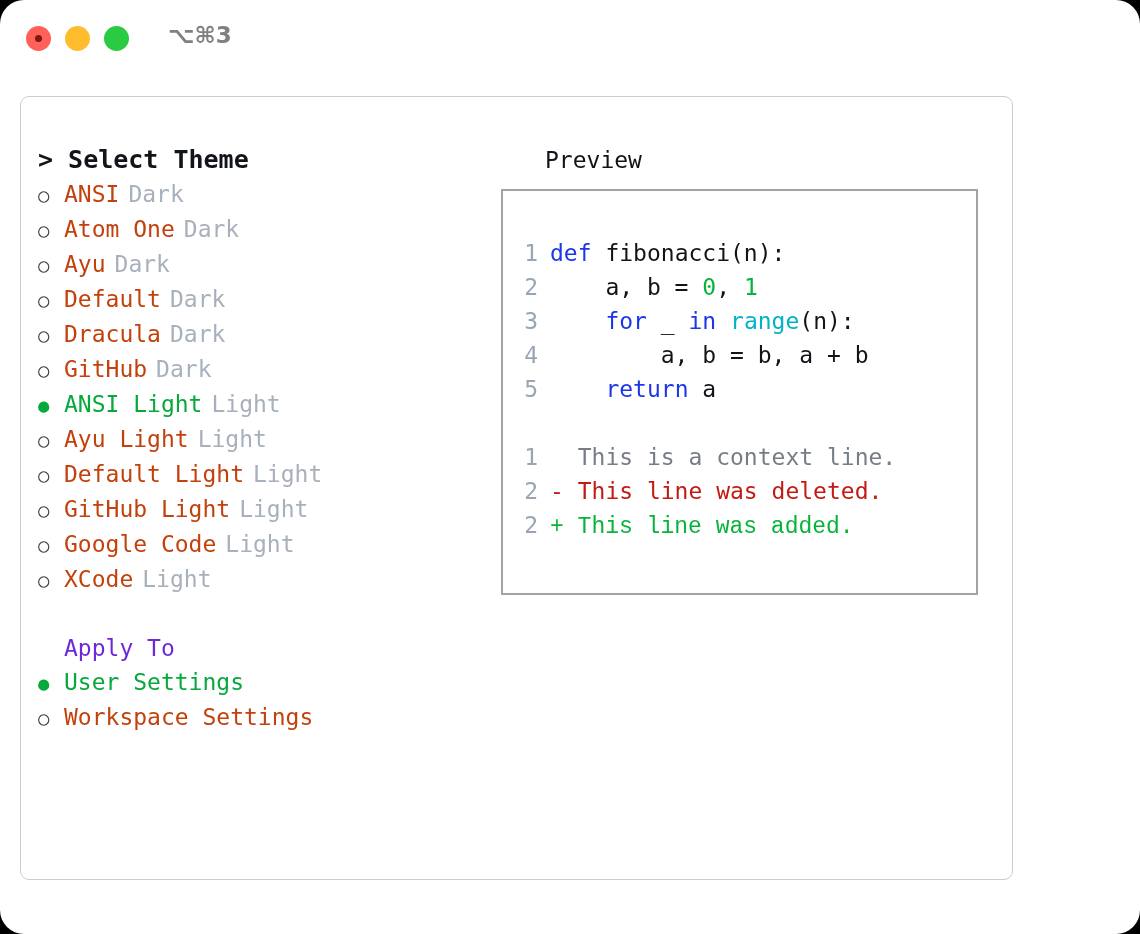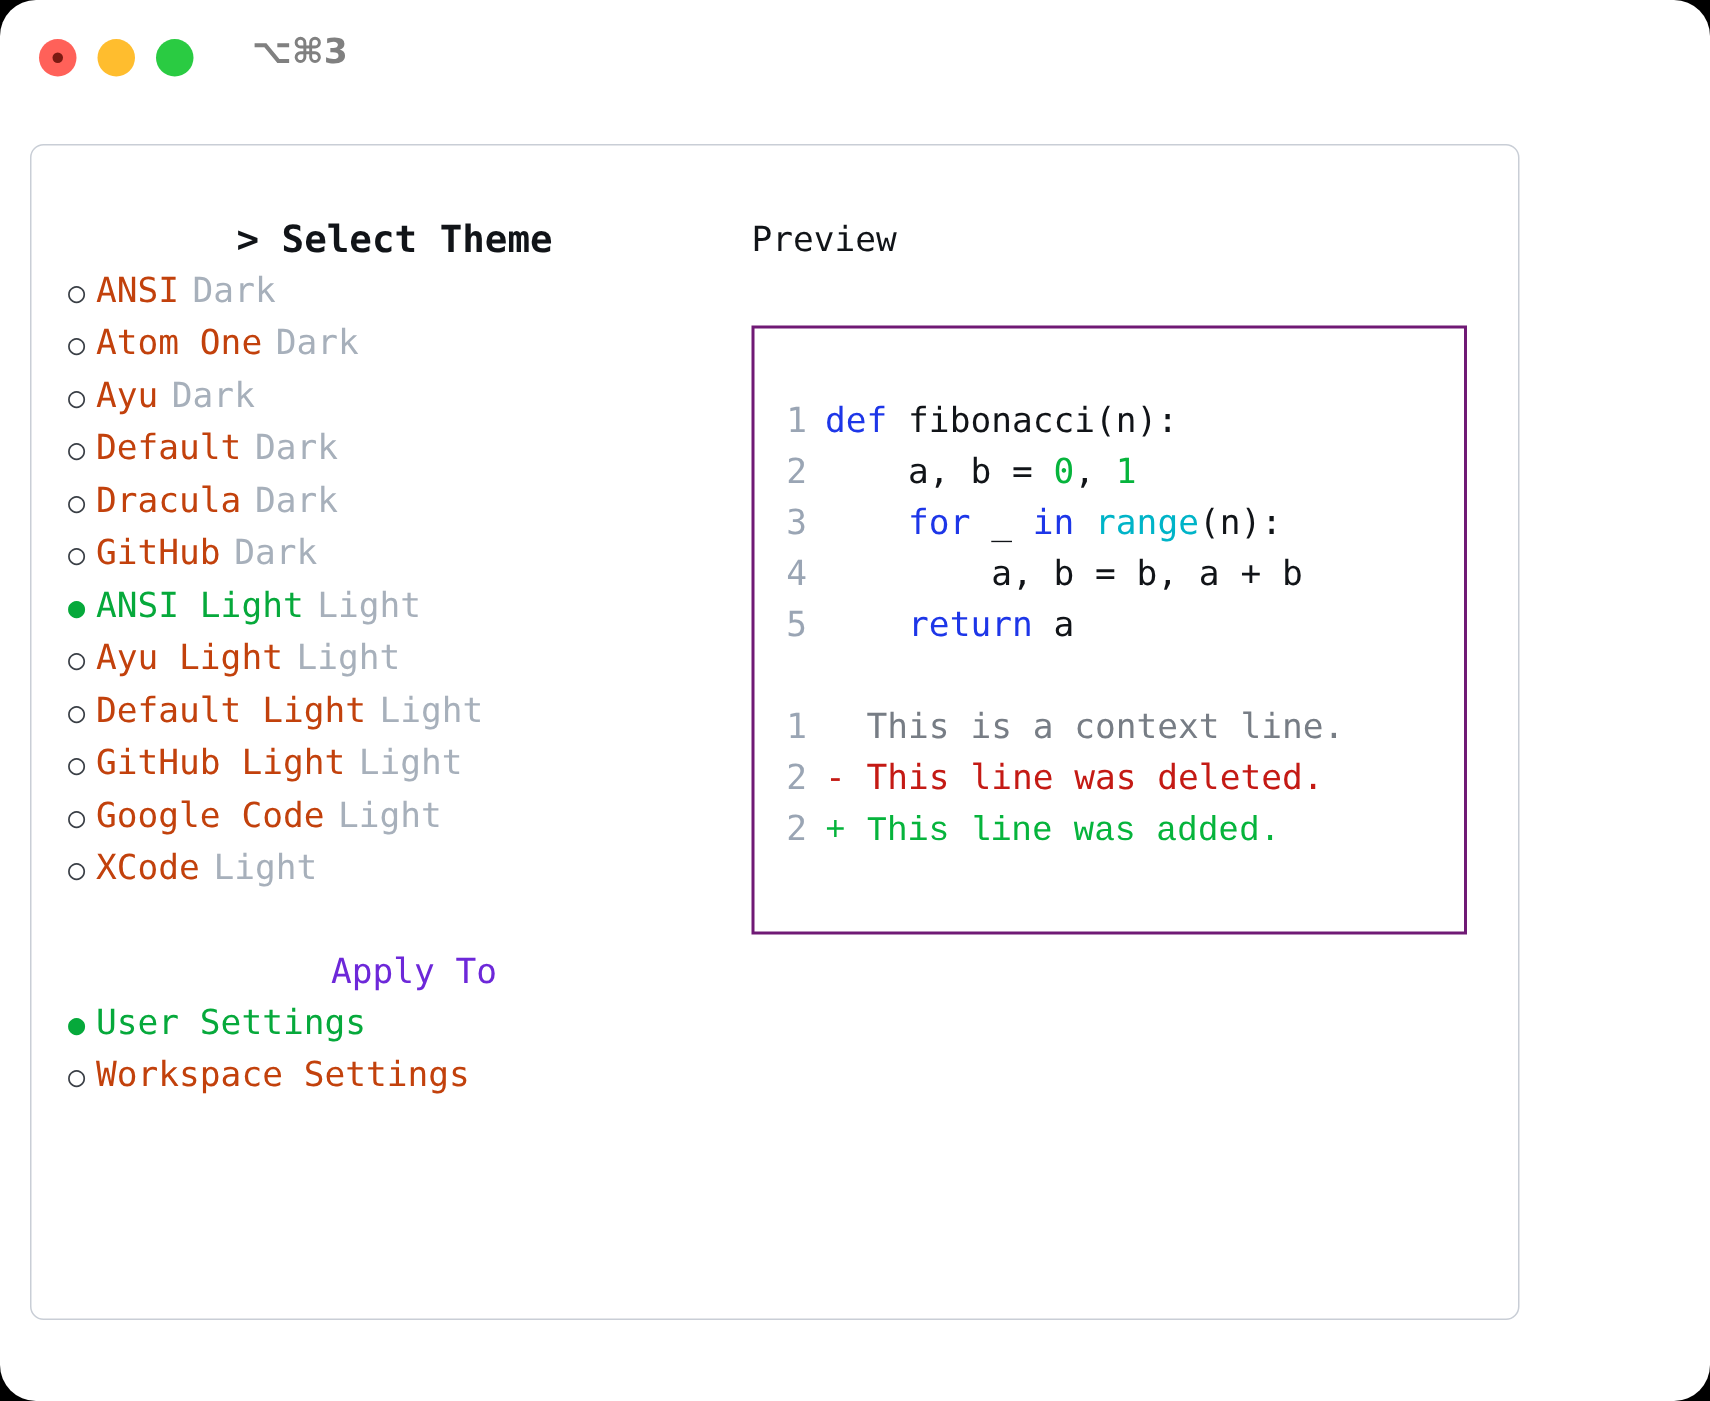--- a/index.html
+++ b/index.html
@@ -83,21 +83,20 @@
     box-sizing: border-box;
     background: #ffffff;
   }
 
   
   .col-left {
     position: absolute;
     left: 17px;
     top: 46px;
     width: 450px;
-    text-align: center;
   }
   .col-right {
     position: absolute;
     left: 480px;
     top: 46px;
     width: 500px;
   }
 
   
   .section-title {
@@ -147,26 +146,27 @@
     line-height: 34px;
     width: 410px;
   }
 
   
   .preview-title {
     font-size: 23px;
     color: #111418;
     line-height: 34px;
     white-space: pre;
+    margin-left: 44px;
   }
   .preview-box {
-    margin-top: 40px;
+    margin-top: 12px;
     width: 477px;
     height: 406px;
-    border: 2px solid #701a75;
+    border: 2px solid #a3a3a3;
     box-sizing: border-box;
     background: #ffffff;
     position: relative;
   }
   .code {
     position: absolute;
     left: 11px;
     top: 45px;
     font-size: 23px;
     line-height: 34px;

